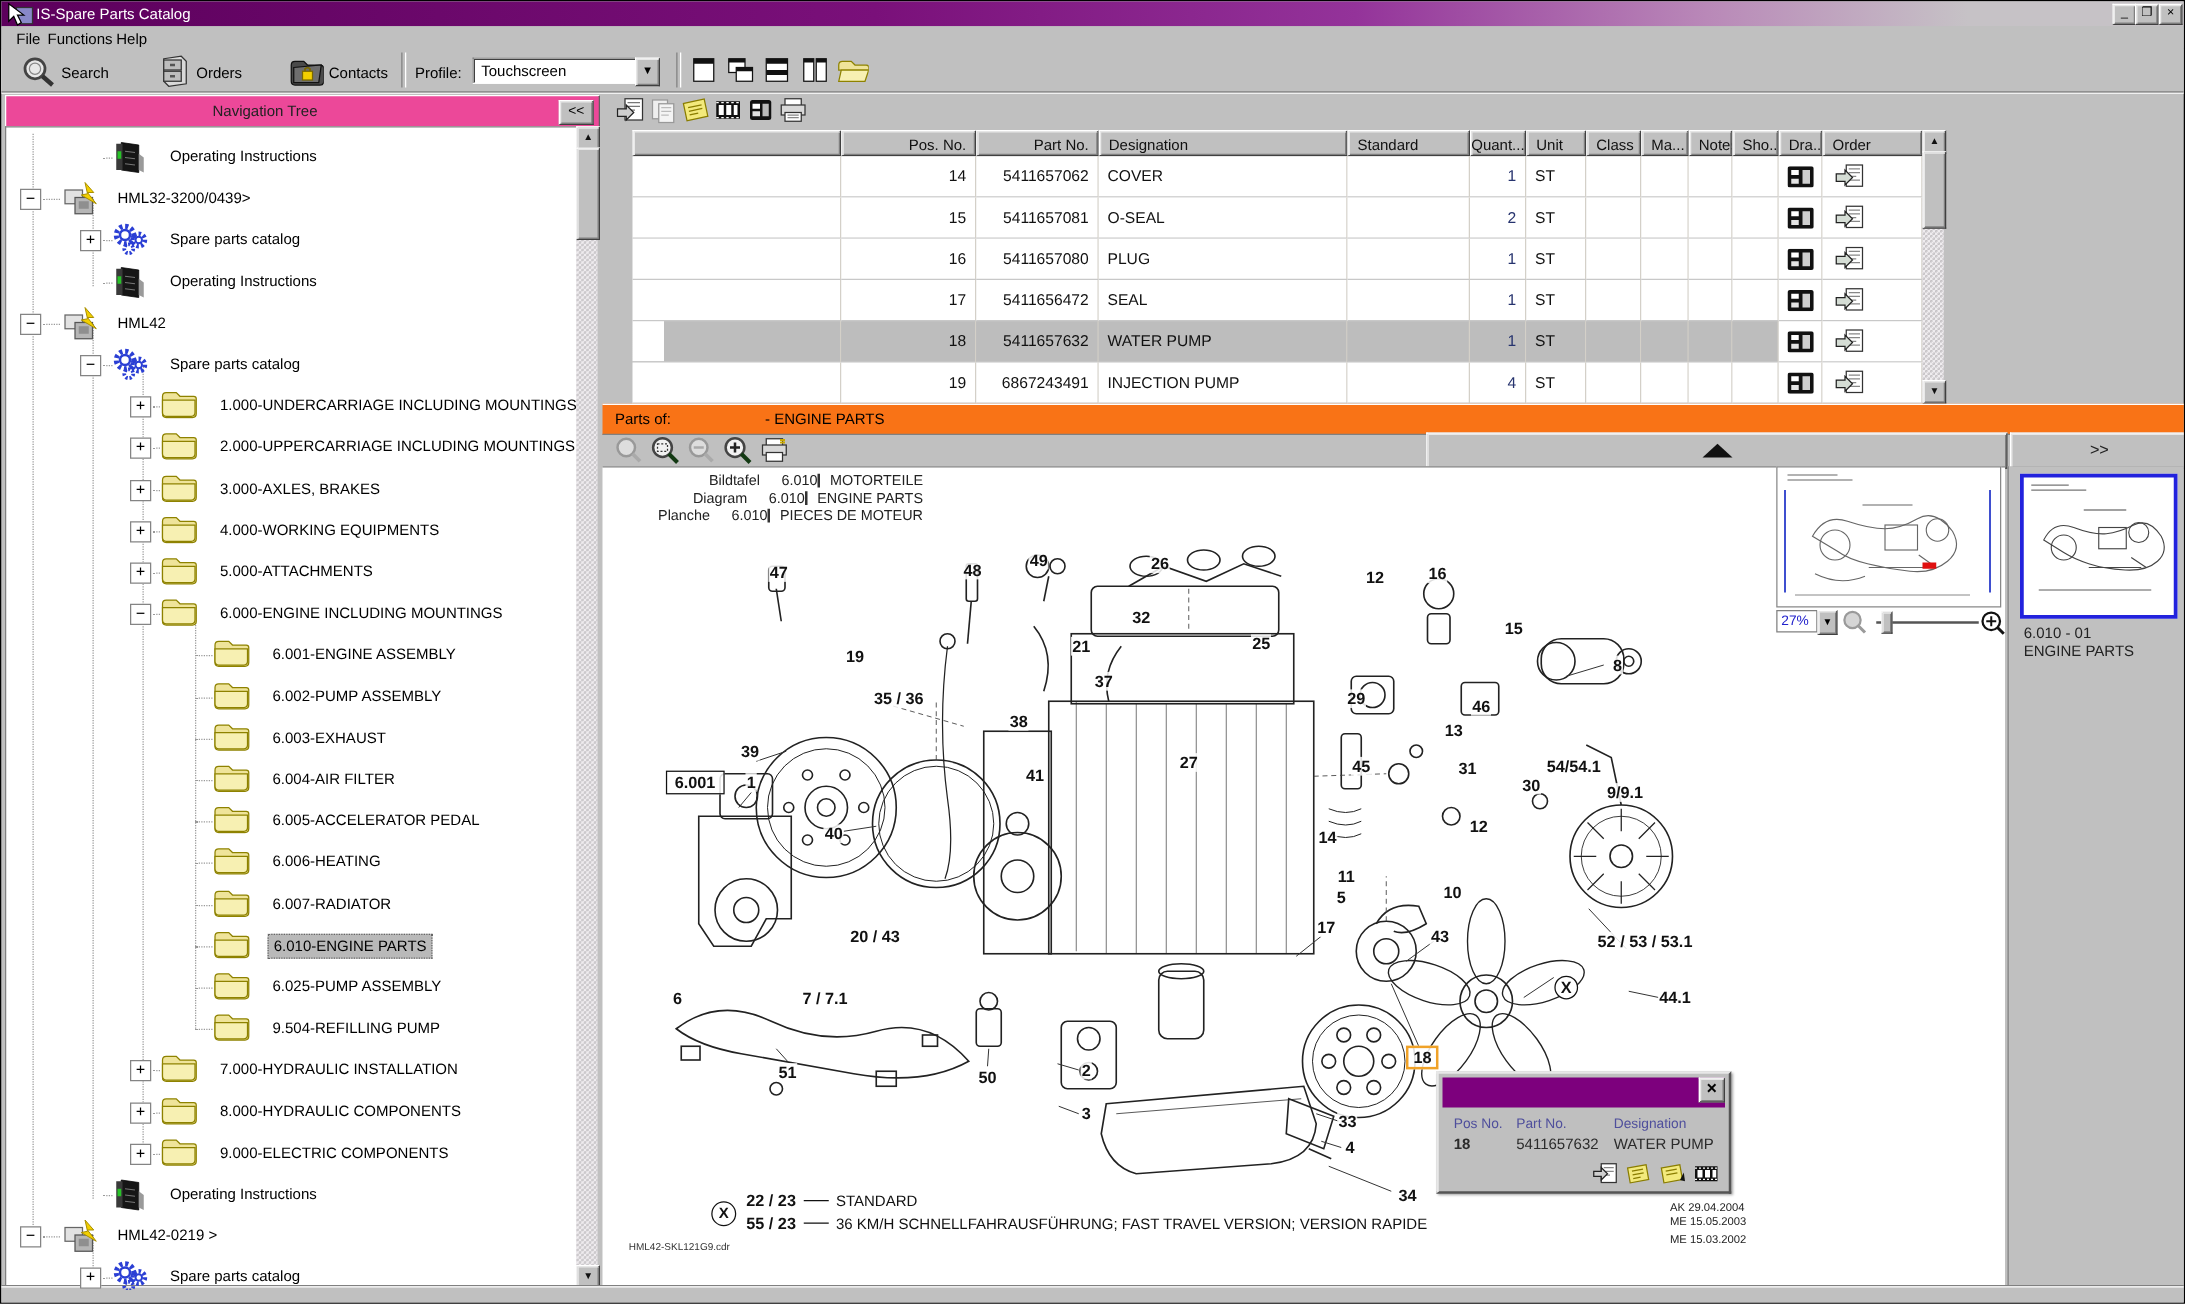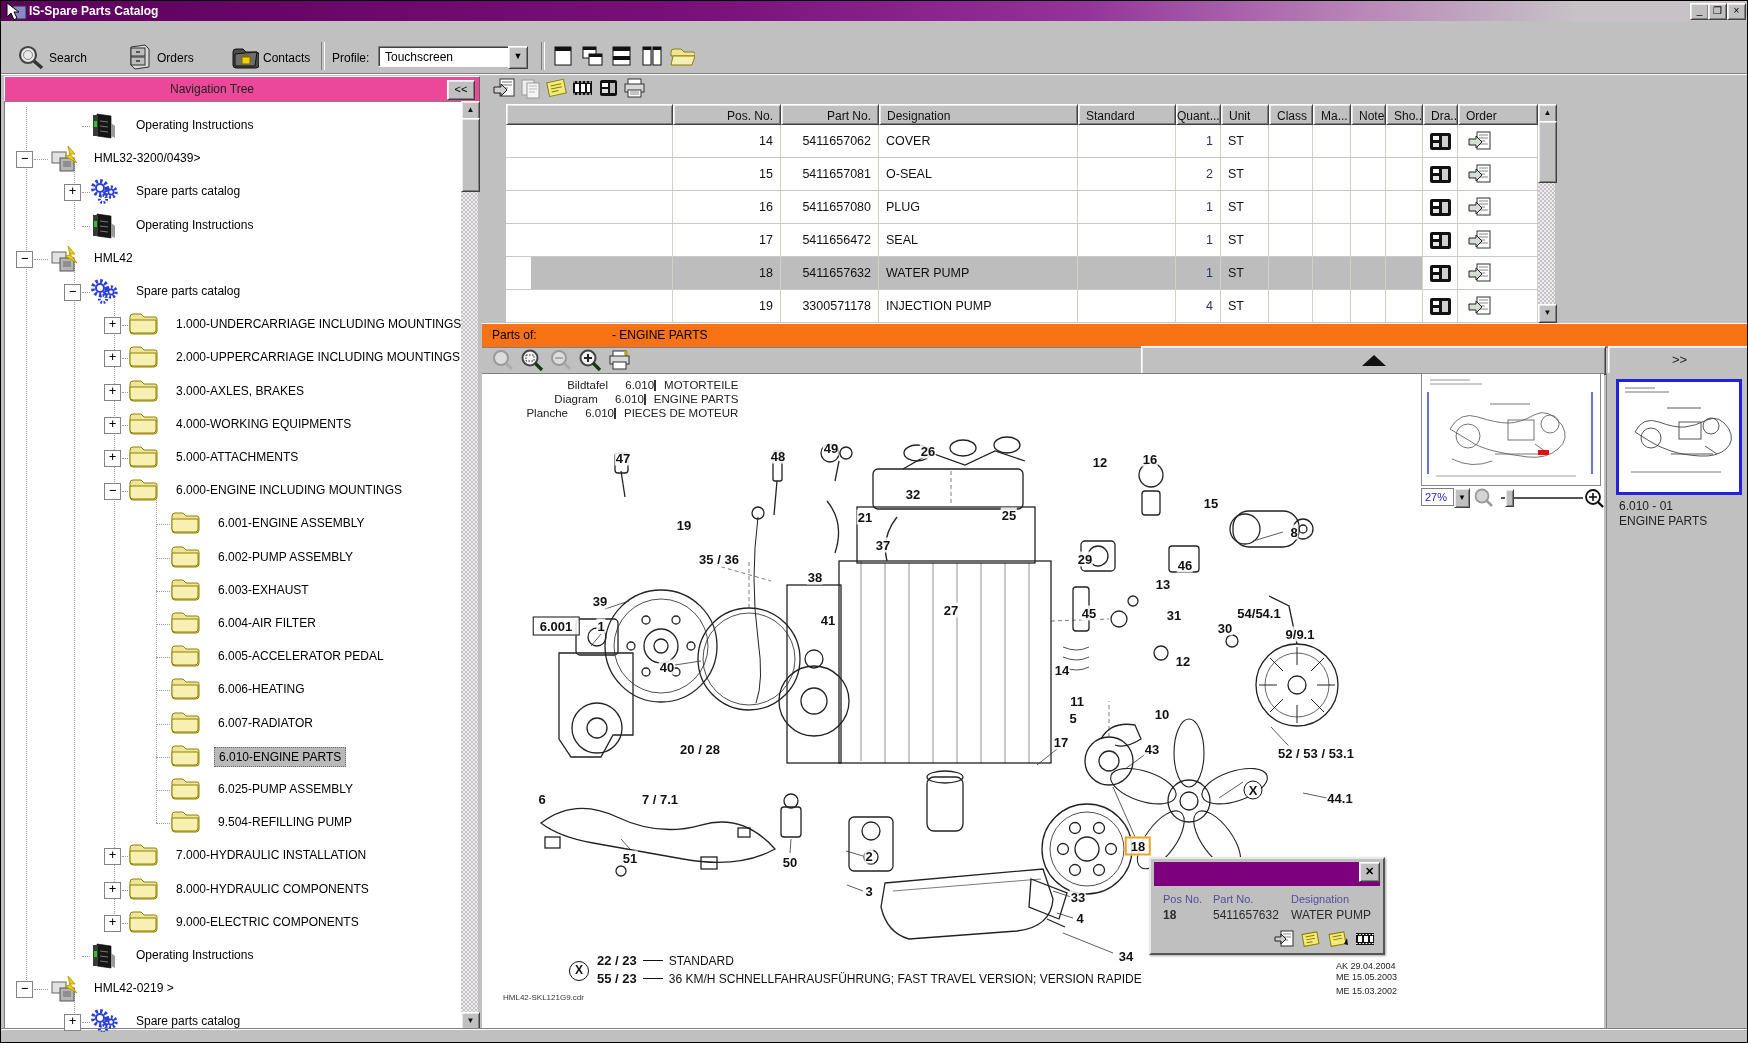--- a/index.html
+++ b/index.html
@@ -1,21 +1,21 @@
 <!DOCTYPE html>
 <html><head>
 <meta charset="utf-8">
 <style>
   html,body{margin:0;padding:0;background:#555;}
   .app{position:relative;width:1748px;height:1043px;background:#c0c0c0;font-family:"Liberation Sans",sans-serif;overflow:hidden;border:1px solid #000;box-sizing:border-box;}
   .raised{background:#c0c0c0;border:1px solid;border-color:#ffffff #404040 #404040 #ffffff;box-shadow:inset 1px 1px 0 #e8e8e8, inset -1px -1px 0 #808080;}
   .abs{position:absolute;}
   
   .titlebar{position:absolute;left:0;top:0;width:1748px;height:20px;background:linear-gradient(90deg,#5c005c 0%,#7a107a 40%,#94339a 62%,#b988b8 78%,#c6c2c6 90%,#c6c2c6 100%);}
-  .titlebar .title{position:absolute;left:28px;top:3px;color:#fff;font-size:12px;font-weight:bold;}
+  .titlebar .title{position:absolute;left:28px;top:3px;color:#fff;font-size:12px;font-weight:normal;}
   .winbtn{position:absolute;top:2px;width:17px;height:15px;font-size:10px;line-height:13px;text-align:center;color:#000;}
   
   .menubar{position:absolute;left:0;top:20px;width:1748px;height:18px;background:#c0c0c0;}
   .mitem{position:absolute;top:2px;font-size:12px;color:#000;padding:1px 4px;}
   
   .toolbar{position:absolute;left:0;top:38px;width:1748px;height:34px;background:#c0c0c0;border-bottom:1px solid #808080;box-shadow:0 1px 0 #fff;}
   .tlabel{position:absolute;top:12px;font-size:12px;color:#000;}
   .sep{position:absolute;top:3px;width:2px;height:28px;border-left:1px solid #808080;border-right:1px solid #fff;}
   .combo{position:absolute;left:377px;top:7px;width:150px;height:21px;}
   .combo .field{position:absolute;left:0;top:0;width:132px;height:21px;background:#fff;border:1px solid;border-color:#808080 #fff #fff #808080;box-shadow:inset 1px 1px 0 #404040;font-size:12px;padding:3px 0 0 6px;box-sizing:border-box;}
@@ -100,20 +100,25 @@
     <svg class="abs" style="left:4px;top:1px;" width="24" height="20">
       <rect x="8" y="4" width="13" height="13" fill="#8888c8" stroke="#333"></rect>
       <path d="M2,1 L2,15 L6,11 L9,18 L12,16 L9,10 L14,10 Z" fill="#fff" stroke="#000" stroke-width="1"></path>
     </svg>
     <span class="title">IS-Spare Parts Catalog</span>
     <div class="winbtn raised" style="right:40px;">_</div>
     <div class="winbtn raised" style="right:22px;">❐</div>
     <div class="winbtn raised" style="right:3px;">×</div>
   </div>
 
+  <div class="menubar">
+    <span class="mitem" style="left:8px;">File</span>
+    <span class="mitem" style="left:33px;">Functions</span>
+    <span class="mitem" style="left:88px;">Help</span>
+  </div>
 
   <div class="toolbar">
     <svg class="abs" style="left:16px;top:5px;" width="28" height="26">
       <circle cx="11" cy="11" r="8" fill="#e8e8e8" stroke="#444" stroke-width="2.2"></circle>
       <circle cx="11" cy="11" r="4.5" fill="none" stroke="#888" stroke-width="1"></circle>
       <line x1="17" y1="17" x2="25" y2="24" stroke="#333" stroke-width="3.5"></line>
     </svg>
     <span class="tlabel" style="left:48px;">Search</span>
     <svg class="abs" style="left:126px;top:4px;" width="26" height="28">
       <path d="M4,4 L18,2 L22,6 L22,24 L8,26 L4,22 Z" fill="#d9d9d9" stroke="#333"></path>
@@ -572,21 +577,21 @@
       </div>
       <div class="cell" style="left: 1457px; top: 256px; width: 80px;">
         <svg class="rowicon" style="left:10px;top:6px;" width="24" height="20">
           <rect x="9" y="1" width="13" height="17" fill="#fff" stroke="#333"></rect>
           <path d="M11,4 h9 M11,7 h9 M11,10 h6 M11,13 h9" stroke="#888"></path>
           <path d="M1,8 h7 v-3 l6,6 -6,6 v-3 h-7 z" fill="#d5ddd5" stroke="#222"></path>
         </svg>
       </div>
       <div class="cell" style="left: 505px; top: 289px; width: 167px;"></div>
       <div class="cell r" style="left: 672px; top: 289px; width: 108px;">19</div>
-      <div class="cell r" style="left: 780px; top: 289px; width: 98px;">3300571178</div>
+      <div class="cell r" style="left: 780px; top: 289px; width: 98px;">6867243491</div>
       <div class="cell l" style="left: 878px; top: 289px; width: 199px;">INJECTION PUMP</div>
       <div class="cell l" style="left: 1077px; top: 289px; width: 98px;"></div>
       <div class="cell r qty" style="left: 1175px; top: 289px; width: 45px;">4</div>
       <div class="cell l" style="left: 1220px; top: 289px; width: 48px;">ST</div>
       <div class="cell" style="left: 1268px; top: 289px; width: 44px;"></div>
       <div class="cell" style="left: 1312px; top: 289px; width: 38px;"></div>
       <div class="cell" style="left: 1350px; top: 289px; width: 35px;"></div>
       <div class="cell" style="left: 1385px; top: 289px; width: 37px;"></div>
       <div class="cell" style="left: 1422px; top: 289px; width: 35px;">
         <svg class="rowicon" style="left:7px;top:8px;" width="21" height="17">
@@ -787,21 +792,21 @@
       <div class="dlabel" style="left: 1299px; top: 633px;">9/9.1</div>
       <div class="dlabel" style="left: 1061px; top: 669px;">14</div>
       <div class="dlabel" style="left: 1182px; top: 660px;">12</div>
       <div class="dlabel" style="left: 1076px; top: 700px;">11</div>
       <div class="dlabel" style="left: 1161px; top: 713px;">10</div>
       <div class="dlabel" style="left: 1072px; top: 717px;">5</div>
       <div class="dlabel" style="left: 599px; top: 600px;">39</div>
       <div class="dlabel box" style="left: 555px; top: 625px;">6.001</div>
       <div class="dlabel" style="left: 600px; top: 625px;">1</div>
       <div class="dlabel" style="left: 666px; top: 666px;">40</div>
-      <div class="dlabel" style="left: 699px; top: 748px;">20 / 28</div>
+      <div class="dlabel" style="left: 699px; top: 748px;">20 / 43</div>
       <div class="dlabel" style="left: 659px; top: 798px;">7 / 7.1</div>
       <div class="dlabel" style="left: 541px; top: 798px;">6</div>
       <div class="dlabel" style="left: 1060px; top: 741px;">17</div>
       <div class="dlabel" style="left: 1151px; top: 748px;">43</div>
       <div class="dlabel" style="left: 1315px; top: 752px;">52 / 53 / 53.1</div>
       <div class="dlabel circ" style="left: 1252px; top: 789px;">X</div>
       <div class="dlabel" style="left: 1339px; top: 797px;">44.1</div>
       <div class="dlabel" style="left: 629px; top: 857px;">51</div>
       <div class="dlabel" style="left: 789px; top: 861px;">50</div>
       <div class="dlabel" style="left: 868px; top: 855px;">2</div>

